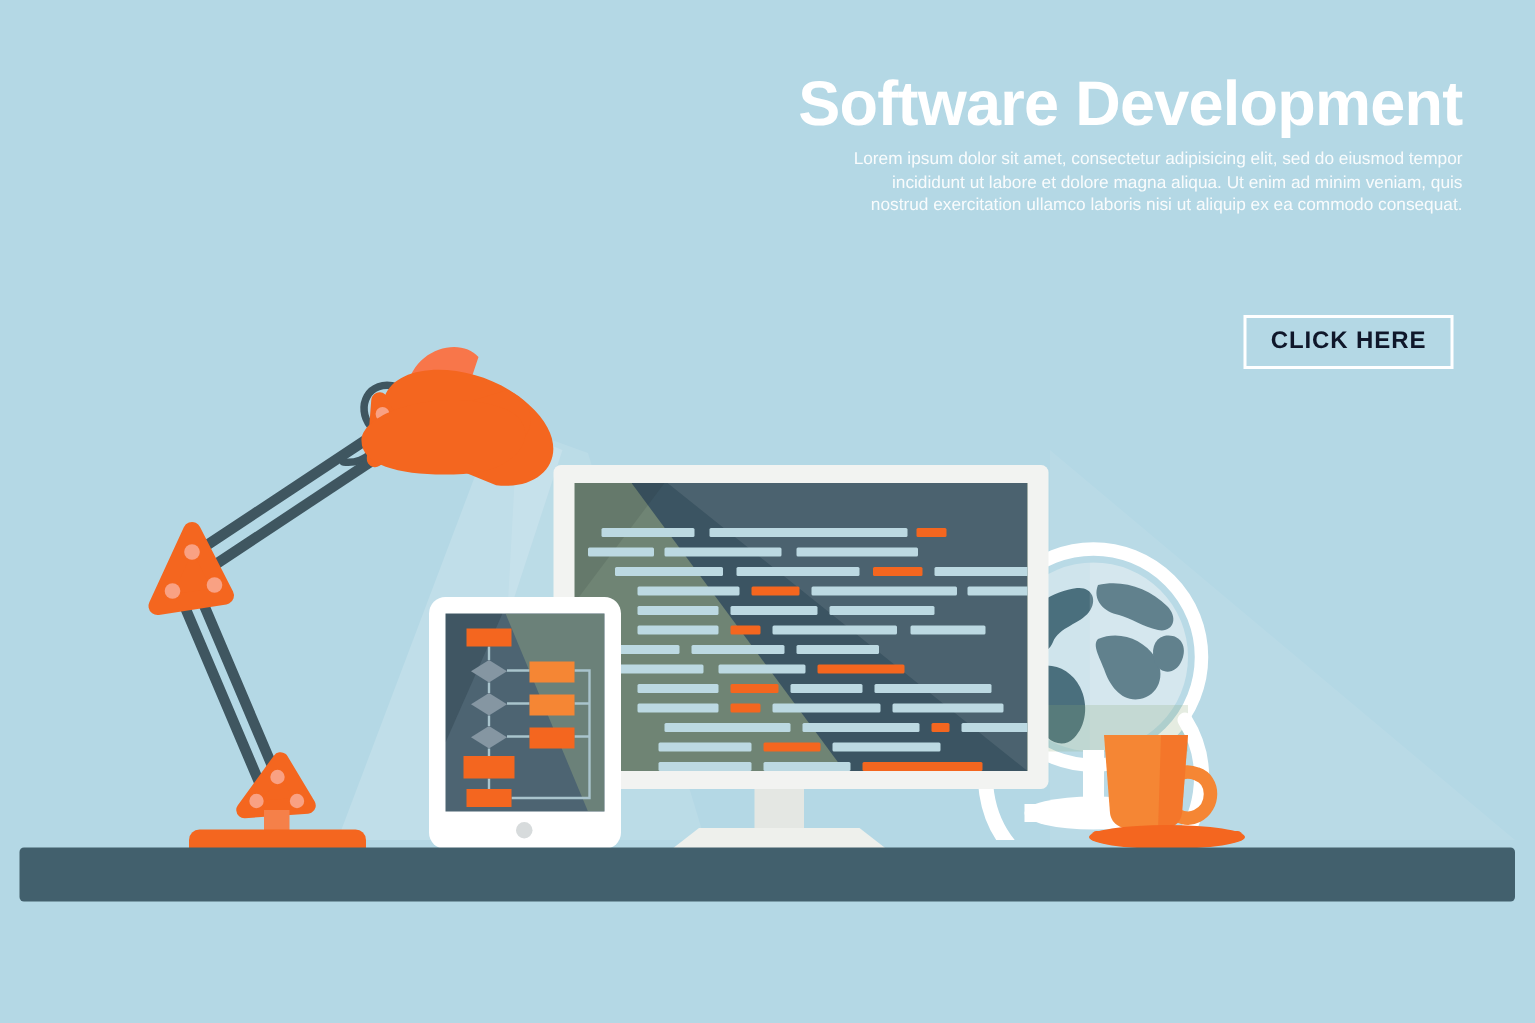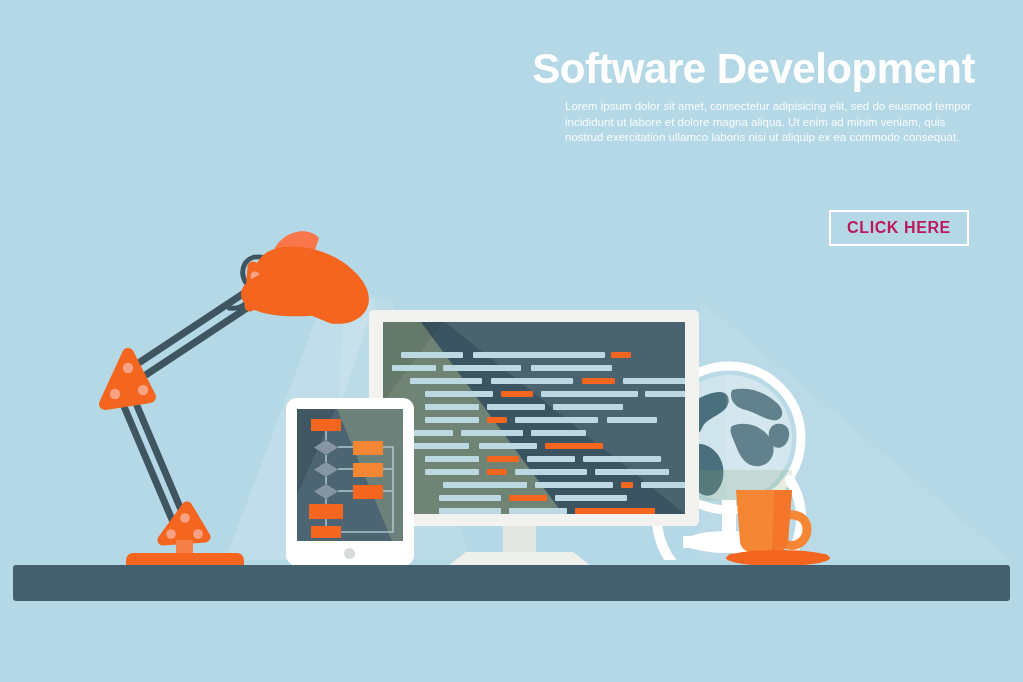--- a/index.html
+++ b/index.html
@@ -14,32 +14,32 @@
 
   
   .headline{
     position:absolute;left:430px;top:44px;width:545px;
     text-align:right;color:#ffffff;
     font-size:42px;font-weight:bold;letter-spacing:-0.5px;
     line-height:50px;white-space:nowrap;
   }
   .para{
     position:absolute;width:410px;left:565px;
-    color:#ffffff;
+    text-align:right;color:#ffffff;
     font-size:11.5px;line-height:15.5px;
     opacity:.92;
   }
   #para1{top:99px;}
   #para2{top:152px;}
 
   .cta{
     position:absolute;left:829px;top:210px;
     width:140px;height:36px;
     border:2px solid #ffffff;
-    color:#be185d;background:transparent;
+    color:#0f172a;background:transparent;
     font-size:16px;font-weight:bold;letter-spacing:.6px;
     display:flex;align-items:center;justify-content:center;
     box-sizing:border-box;cursor:pointer;
   }
 
   
   .desk{
     position:absolute;left:13px;top:565px;width:997px;height:36px;
     background:#42606d;border-radius:3px;
   }

